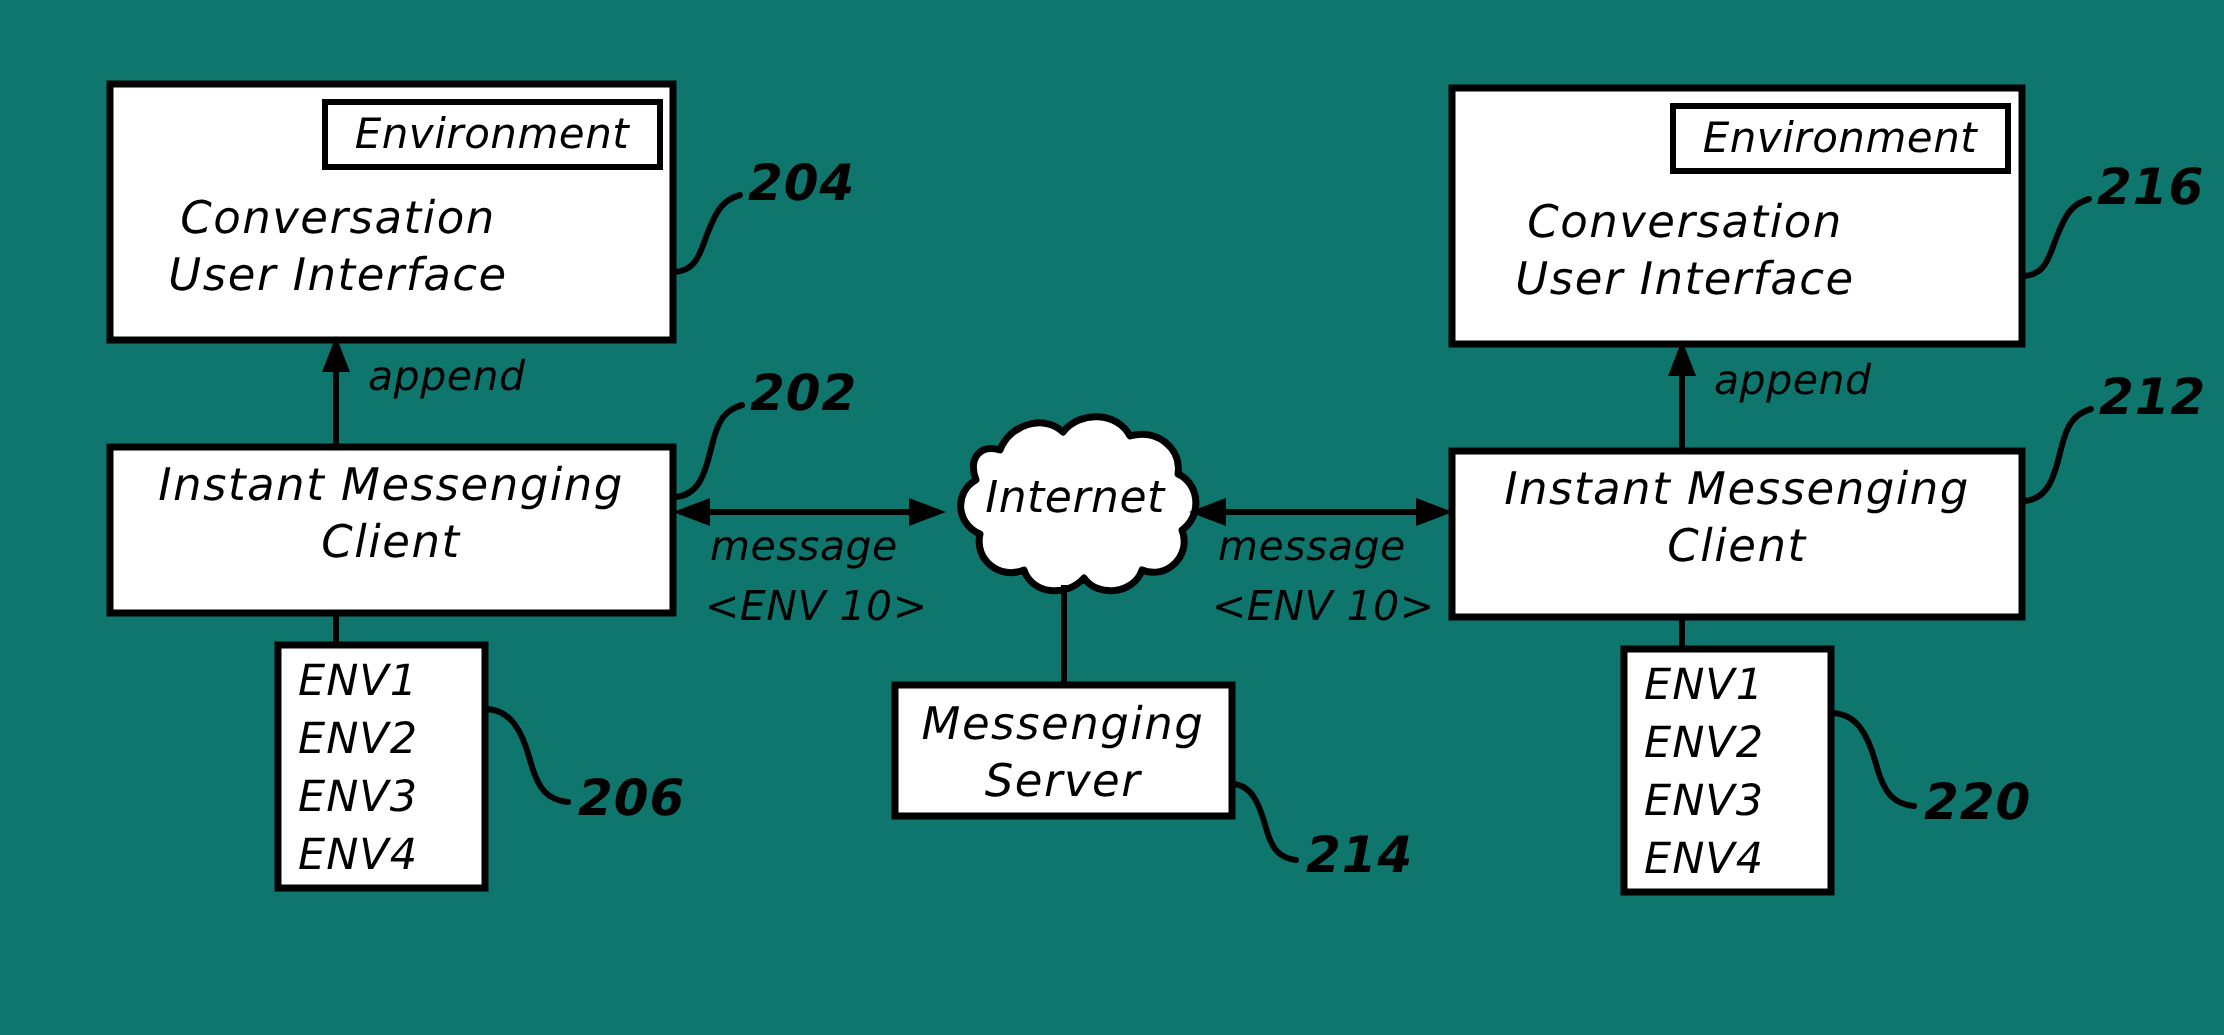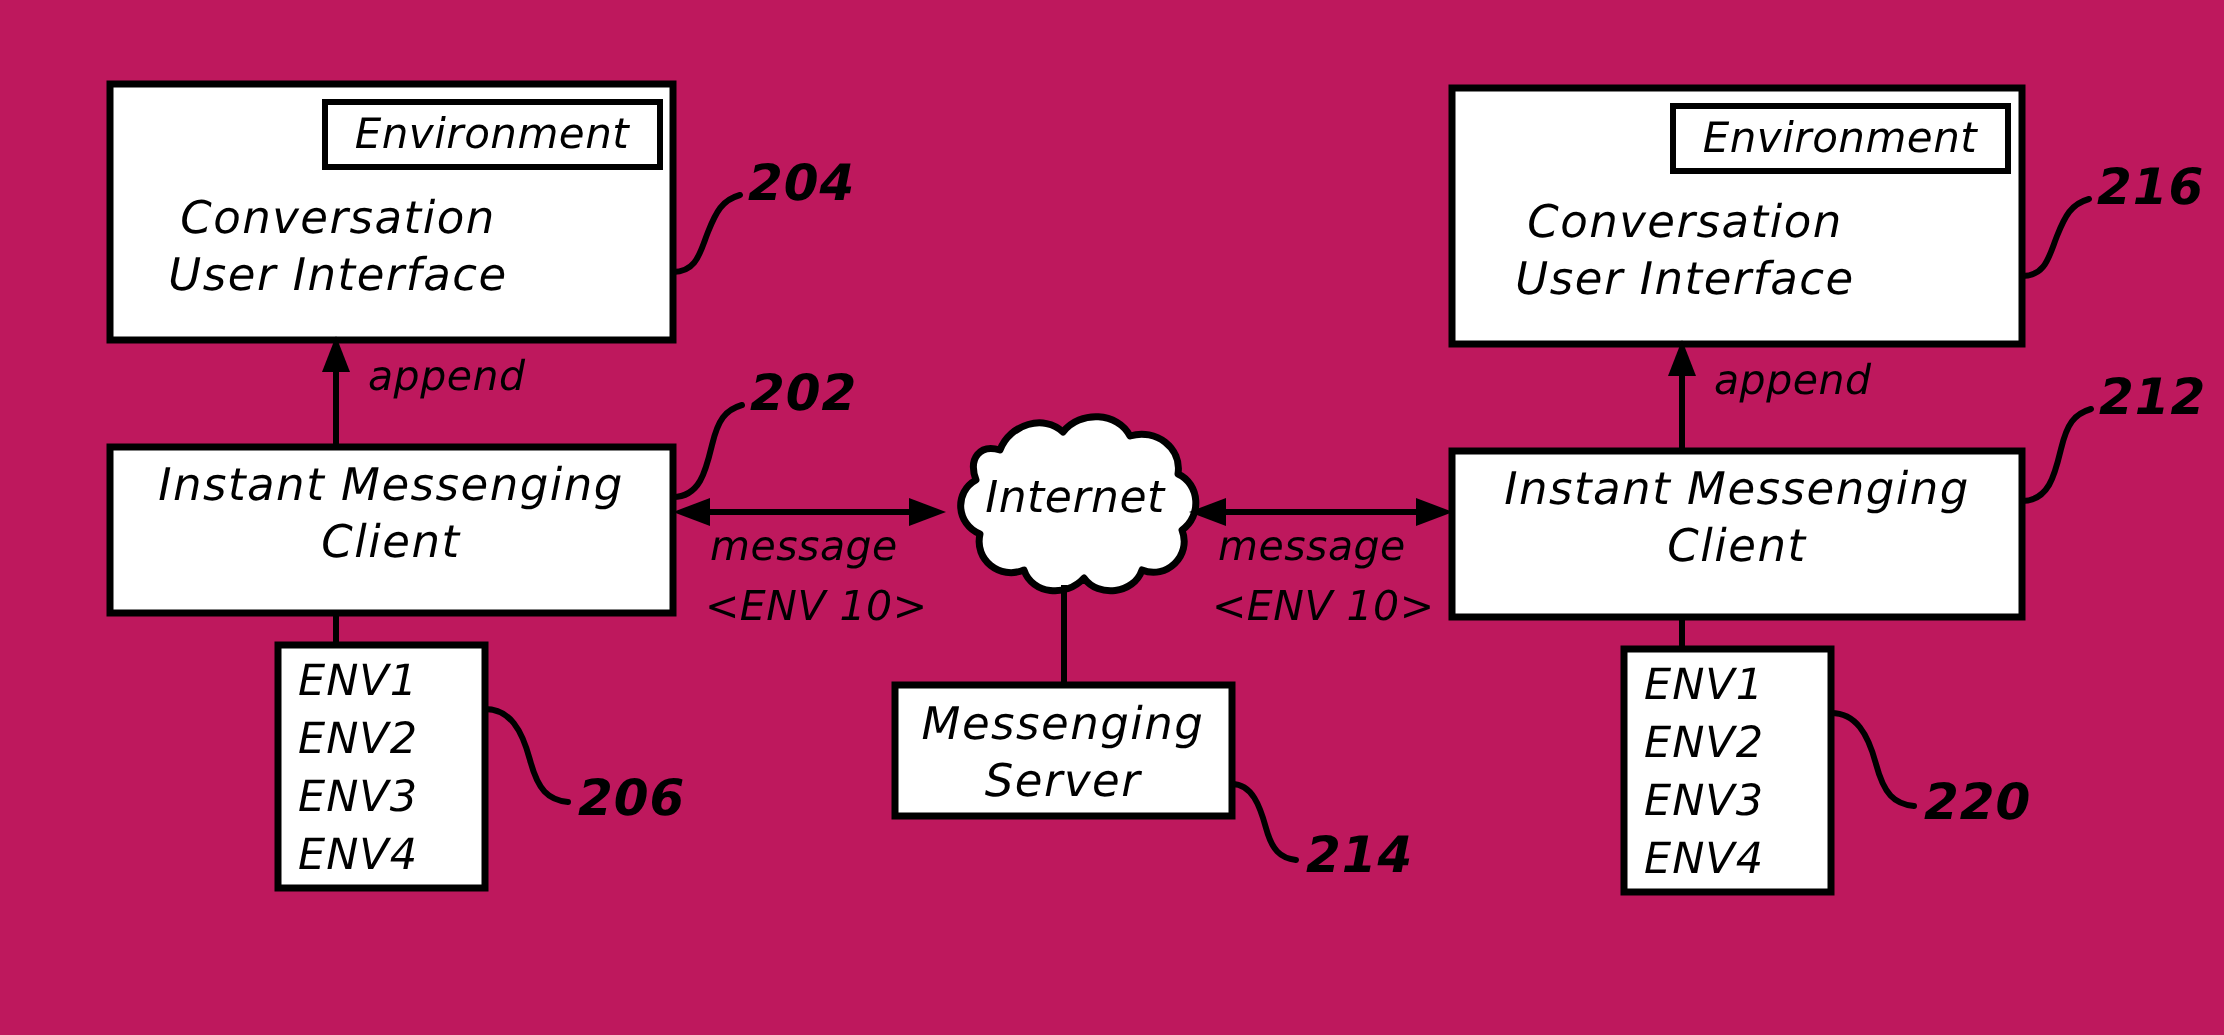--- a/index.html
+++ b/index.html
@@ -4,21 +4,21 @@
 <style>
   html, body {
     margin: 0;
     padding: 0;
     background: #ffffff;
   }
   #page {
     position: relative;
     width: 2224px;
     height: 1035px;
-    background: #be185d;
+    background: #0f766e;
     overflow: hidden;
     font-family: "DejaVu Sans", sans-serif;
   }
   svg#diagram {
     position: absolute;
     left: 0;
     top: 0;
     width: 2224px;
     height: 1035px;
     display: block;

